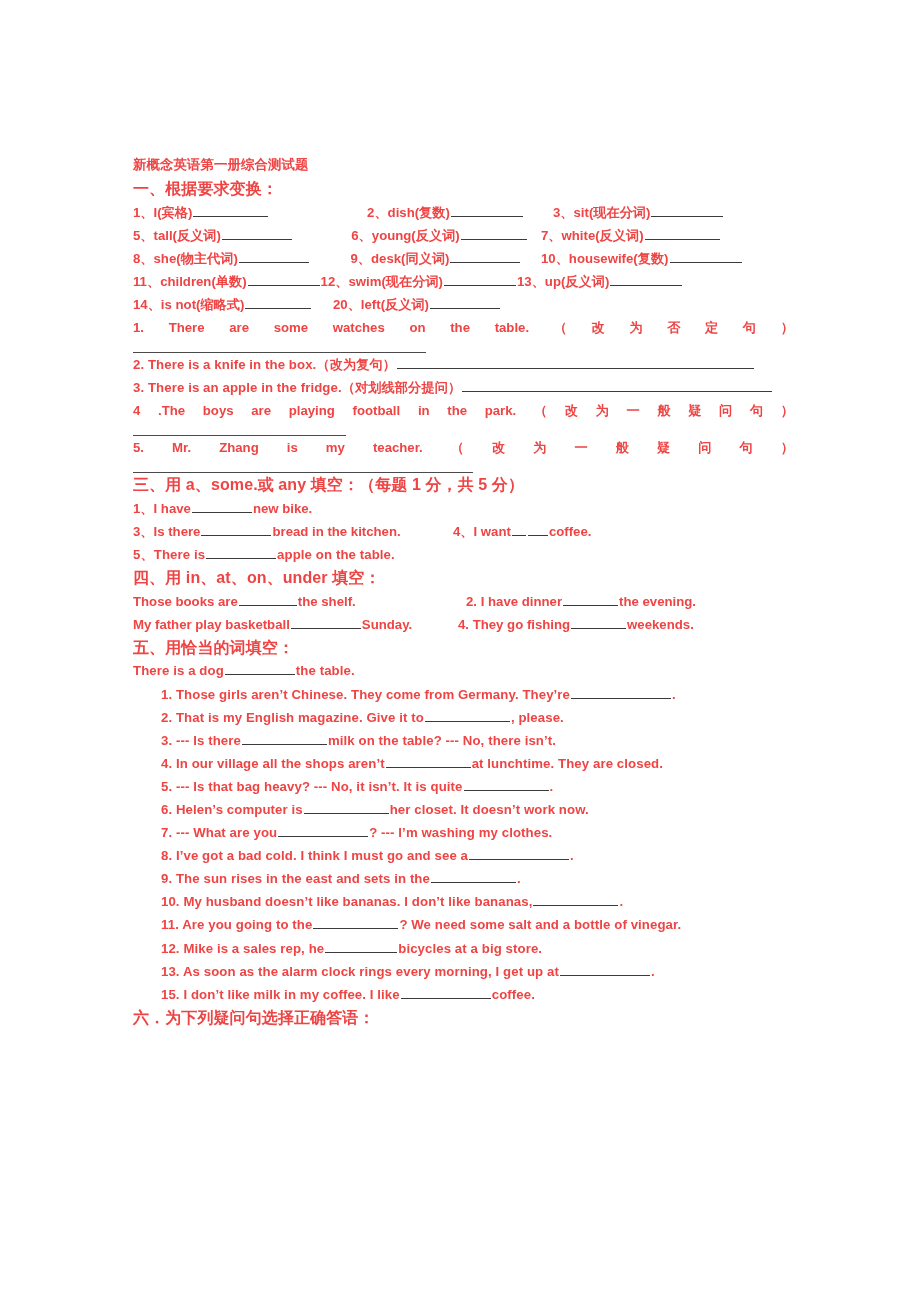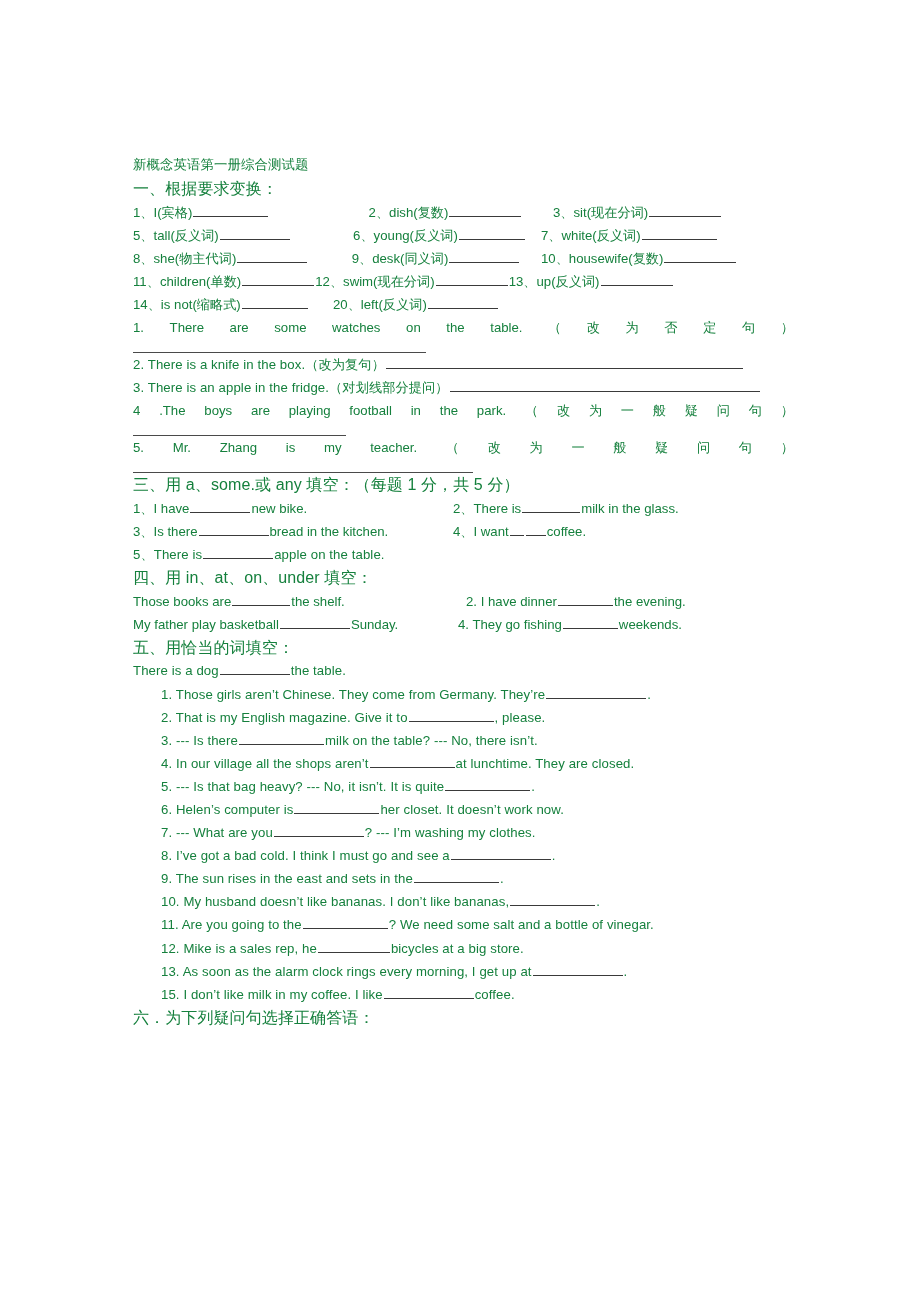--- a/index.html
+++ b/index.html
@@ -19,21 +19,22 @@
     position: relative;
     width: 920px;
     height: 1302px;
     box-sizing: border-box;
     padding: 152px 126px 0 133px;
   }
   .doc {
     width: 661px;
     font-size: 13.2px;
     line-height: 23.1px;
-    color: #15803d;
+    color: #ef4444;
+    font-weight: bold;
   }
   .line {
     white-space: nowrap;
     line-height: 23.1px;
     letter-spacing: 0.1px;
   }
   .title {
     font-size: 13.4px;
     line-height: 25px;
   }
@@ -201,21 +202,20 @@
       <span>）</span>
     </div>
     <div class="line">
         <span class="rule rule-long"></span>
       </div>
 
     <div class="line heading">三、用 a、some.或 any 填空：（每题 1 分，共 5 分）</div>
 
     <div class="row">
       <span class="c1" style="width:320px"><span>1、I have</span><span class="blank b60"></span><span>new bike.</span></span>
-      <span class="c2"><span>2、There is</span><span class="blank b58"></span><span>milk in the glass.</span></span>
     </div>
 
     <div class="row">
       <span class="c1" style="width:320px"><span>3、Is there</span><span class="blank b70"></span><span>bread in the kitchen.</span></span>
       <span class="c2"><span>4、I want</span><span class="blank b14"></span><span class="blank b20"></span><span>coffee.</span></span>
     </div>
 
     <div class="line"><span>5、There is</span><span class="blank b70"></span><span>apple on the table.</span></div>
 
     <div class="line heading">四、用 in、at、on、under 填空：</div>

